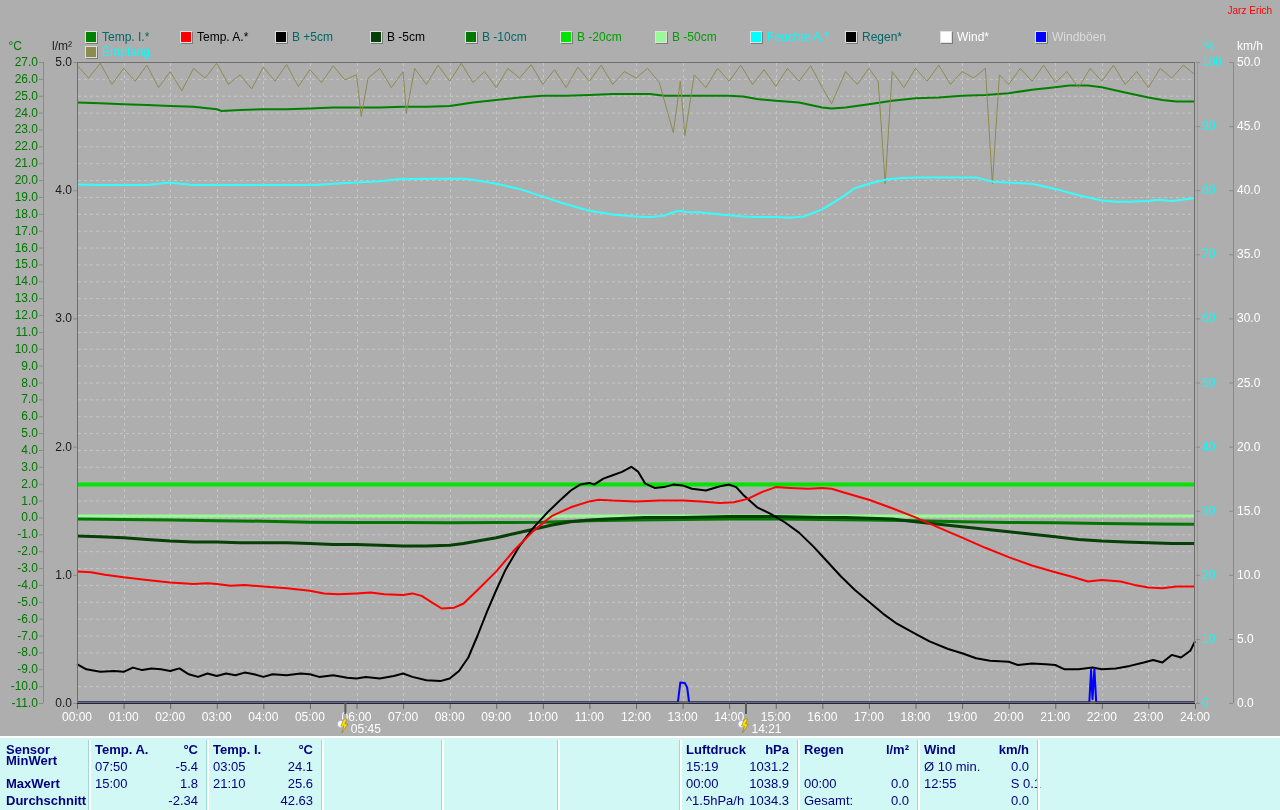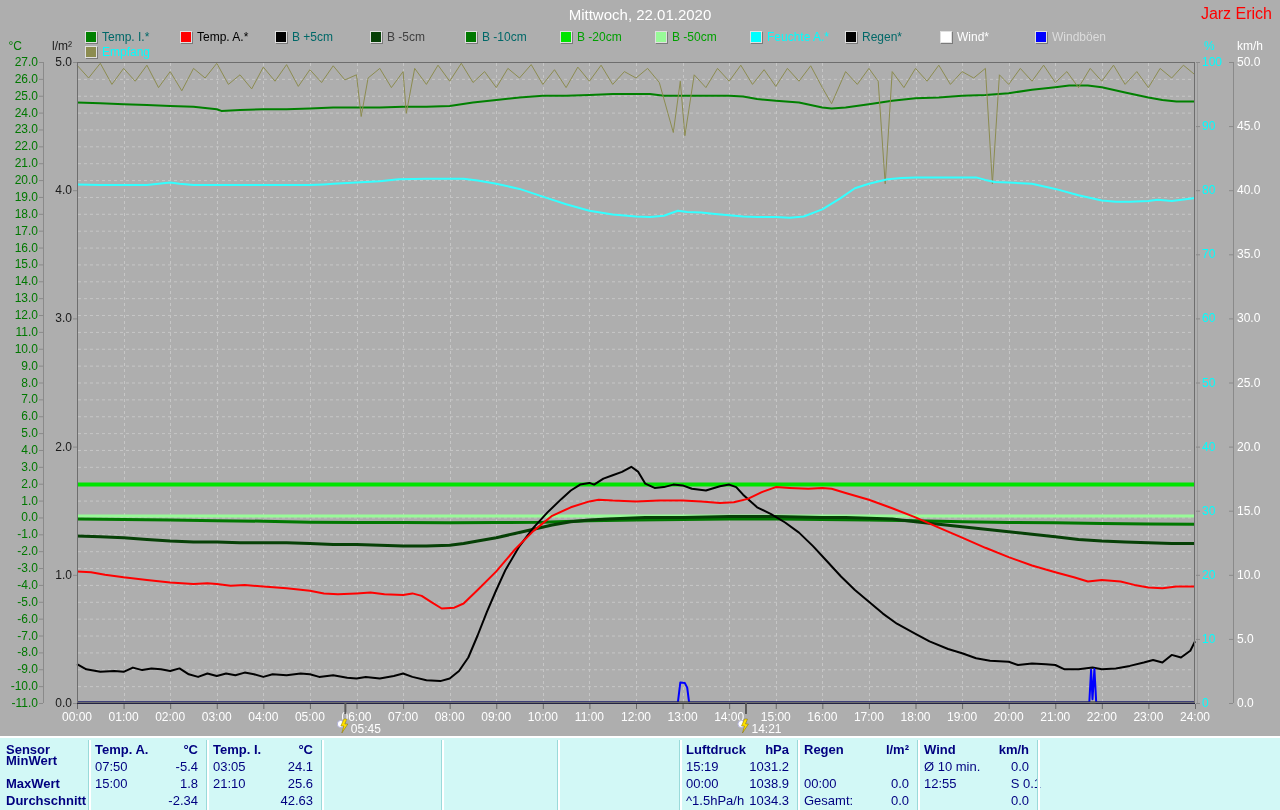--- a/index.html
+++ b/index.html
@@ -1,55 +1,54 @@
 <!DOCTYPE html>
 <html><head>
 <meta charset="utf-8">
 <style>
   html,body{margin:0;padding:0;background:#aeaeae;}
   #screen{position:relative;width:1280px;height:810px;background:#aeaeae;overflow:hidden;
           font-family:"Liberation Sans",sans-serif;-webkit-font-smoothing:none;}
   .abs{position:absolute;}
   #title{top:6px;left:0;width:1280px;text-align:center;color:#ffffff;font-size:15px;}
-  #author{top:5px;right:8px;color:#ff0000;font-size:16px;}
+  #author{top:5px;right:8px;color:#ff0000;font-size:10px;}
   .leg-item{position:absolute;height:14px;white-space:nowrap;font-size:12px;}
   .leg-sq{position:absolute;left:0;top:1px;width:10px;height:10px;border:1px solid #e0e0e0;
           box-shadow:1px 1px 0 #7a7a7a;}
   .leg-tx{position:absolute;left:17px;top:0;}
   #datatable{left:0;top:736px;width:1280px;height:74px;background:#d2f8f6;border-top:2px solid #ffffff;}
   .tsep{position:absolute;top:2px;bottom:2px;width:2px;background:#ffffff;box-shadow:-1px 0 0 #9adada;}
   .tcell{position:absolute;height:16px;color:#000080;font-size:13px;white-space:nowrap;}
   .tcell .l{position:absolute;left:6px;top:0;}
   .tcell .r{position:absolute;right:9px;top:0;}
   .bold{font-weight:bold;}
   svg text{font-family:"Liberation Sans",sans-serif;}
 </style>
 </head>
 <body>
 
 <div id="screen">
-  <div class="abs" id="title">Mittwoch, 22.01.2020</div>
   <div class="abs" id="author">Jarz Erich</div>
 
   <div id="legend">
       <div class="leg-item" style="left: 85px; top: 30px;">
         <span class="leg-sq" style="background: rgb(0, 128, 0);"></span>
         <span class="leg-tx" style="color: rgb(0, 104, 104);">Temp. I.*</span>
       </div>
       <div class="leg-item" style="left: 180px; top: 30px;">
         <span class="leg-sq" style="background: rgb(255, 0, 0);"></span>
         <span class="leg-tx" style="color: #000000;">Temp. A.*</span>
       </div>
       <div class="leg-item" style="left: 275px; top: 30px;">
         <span class="leg-sq" style="background: rgb(0, 0, 0);"></span>
         <span class="leg-tx" style="color: rgb(0, 104, 104);">B +5cm</span>
       </div>
       <div class="leg-item" style="left: 370px; top: 30px;">
         <span class="leg-sq" style="background: rgb(6, 64, 6);"></span>
-        <span class="leg-tx" style="color: #404040;">B -5cm</span>
+        <span class="leg-tx" style="color: #000000;">B -5cm</span>
       </div>
       <div class="leg-item" style="left: 465px; top: 30px;">
         <span class="leg-sq" style="background: rgb(0, 120, 0);"></span>
         <span class="leg-tx" style="color: rgb(0, 104, 104);">B -10cm</span>
       </div>
       <div class="leg-item" style="left: 560px; top: 30px;">
         <span class="leg-sq" style="background: rgb(0, 228, 0);"></span>
         <span class="leg-tx" style="color: rgb(0, 160, 0);">B -20cm</span>
       </div>
       <div class="leg-item" style="left: 655px; top: 30px;">

